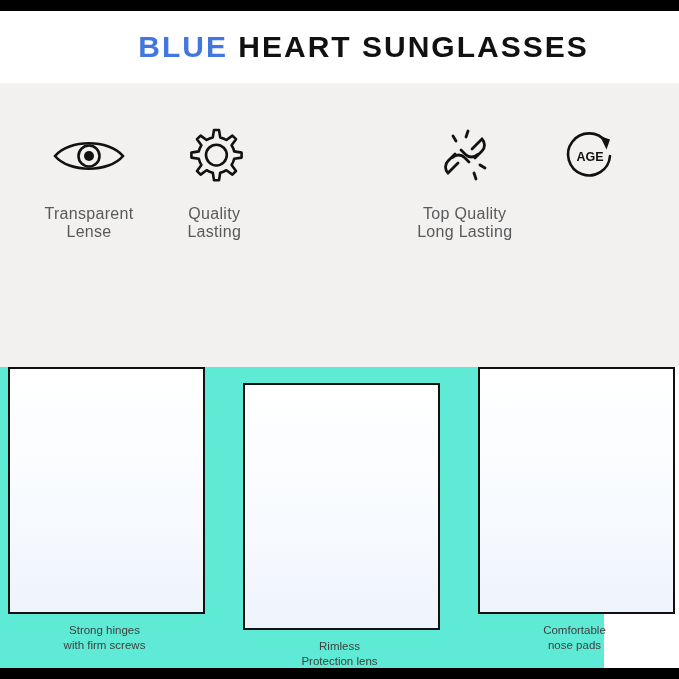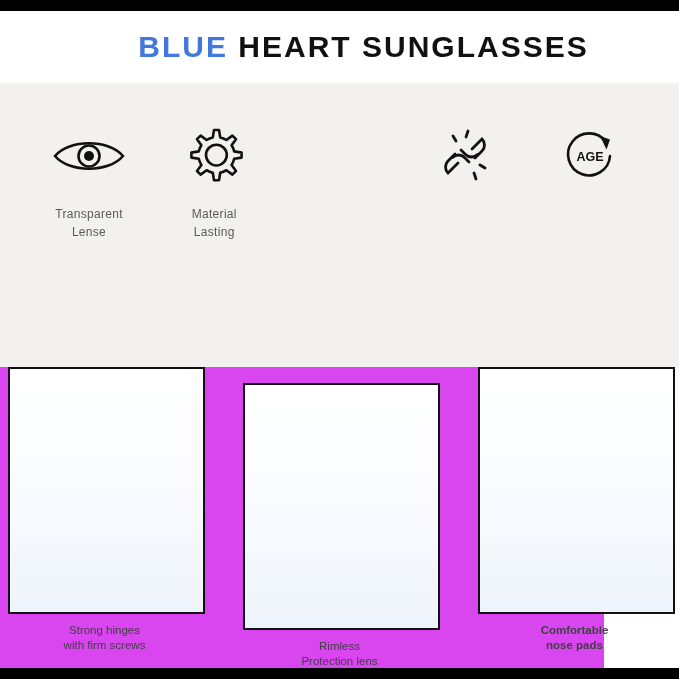--- a/index.html
+++ b/index.html
@@ -81,41 +81,41 @@
   }
   .feature-icon {
     height: 62px;
     display: flex;
     align-items: center;
     justify-content: flex-end;
   }
   .feature-label {
     margin-top: 18px;
     text-align: center;
-    font-size: 12px;
+    font-size: 16px;
     line-height: 18px;
     color: #58595b;
     letter-spacing: 0.3px;
   }
 
   
   .photos {
     position: absolute;
     left: 0; top: 367px;
     width: 604px; height: 301px;
-    background: #d946ef;
+    background: #5eead4;
   }
   .photo-block {
     position: absolute;
     top: 0;
     width: 193px;
   }
   .photo-block.p1 { left: 8px; }
   .photo-block.p2 { left: 243px; margin-top: 16px; }
-  .photo-block.p3 { left: 478px; font-weight: bold; }
+  .photo-block.p3 { left: 478px; }
   .photo-frame {
     position: relative;
     width: 193px;
     height: 243px;
     border: 2px solid #111111;
     background: #fdfdfd;
     overflow: hidden;
   }
   .photo-caption {
     margin-top: 9px;
@@ -167,21 +167,21 @@
       <div class="feature">
         <div class="feature-icon">
           <svg width="62" height="62" viewBox="0 0 62 62">
             <g fill="none" stroke="#111" stroke-width="2.6" stroke-linejoin="round">
               <path d="M31 5 L36 5 L37.2 12.4 A20 20 0 0 1 43.4 15 L49.4 10.6 L53 14.2 L48.6 20.2 A20 20 0 0 1 51.2 26.4 L58.6 27.6 L58.6 32.6 L51.2 33.8 A20 20 0 0 1 48.6 40 L53 46 L49.4 49.6 L43.4 45.2 A20 20 0 0 1 37.2 47.8 L36 55.2 L31 55.2 L29.8 47.8 A20 20 0 0 1 23.6 45.2 L17.6 49.6 L14 46 L18.4 40 A20 20 0 0 1 15.8 33.8 L8.4 32.6 L8.4 27.6 L15.8 26.4 A20 20 0 0 1 18.4 20.2 L14 14.2 L17.6 10.6 L23.6 15 A20 20 0 0 1 29.8 12.4 Z"></path>
               <circle cx="33.4" cy="30.1" r="10.4"></circle>
             </g>
           </svg>
         </div>
         <div class="feature-label">
-          <span>Material</span><br>
+          <span>Quality</span><br>
           <span>Lasting</span>
         </div>
       </div>
 
       <div class="feature">
       </div>
 
       <div class="feature">
         <div class="feature-icon">
           <svg width="58" height="58" viewBox="0 0 58 58">
@@ -190,20 +190,24 @@
               <path d="M16.5 30.5 A8.5 8.5 0 0 1 28.5 30.5 L33 35"></path>
               <path d="M36 22 L46 12 A8.5 8.5 0 0 1 46 24 L39 31"></path>
               <path d="M41.5 27.5 A8.5 8.5 0 0 1 29.5 27.5 L25 23"></path>
               <line x1="30" y1="10" x2="32" y2="4"></line>
               <line x1="20" y1="14" x2="17" y2="9"></line>
               <line x1="44" y1="38" x2="49" y2="41"></line>
               <line x1="38" y1="46" x2="40" y2="52"></line>
             </g>
           </svg>
         </div>
+        <div class="feature-label">
+          <span>Top Quality</span><br>
+          <span>Long Lasting</span>
+        </div>
       </div>
 
       <div class="feature">
         <div class="feature-icon">
           <svg width="60" height="60" viewBox="0 0 60 60">
             <path d="M46 16 A21 21 0 1 0 50 30" fill="none" stroke="#111" stroke-width="2.6" stroke-linecap="round"></path>
             <path d="M40 10 L50 13.5 L46.5 23.5 Z" fill="#111"></path>
             <text x="30" y="35" font-family="Liberation Sans, sans-serif" font-size="12.5" font-weight="bold" fill="#111" text-anchor="middle">AGE</text>
           </svg>
         </div>

